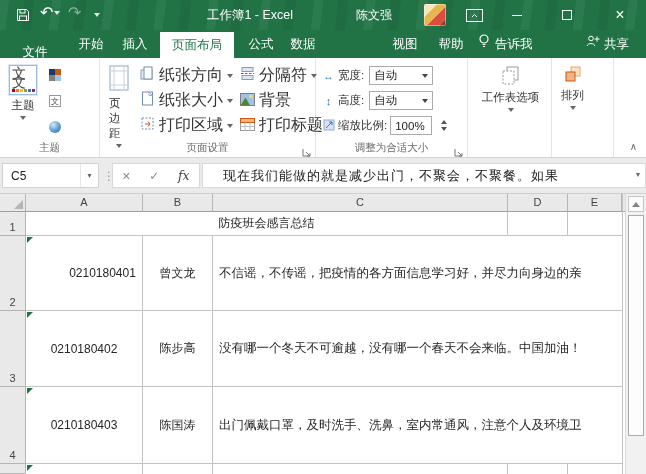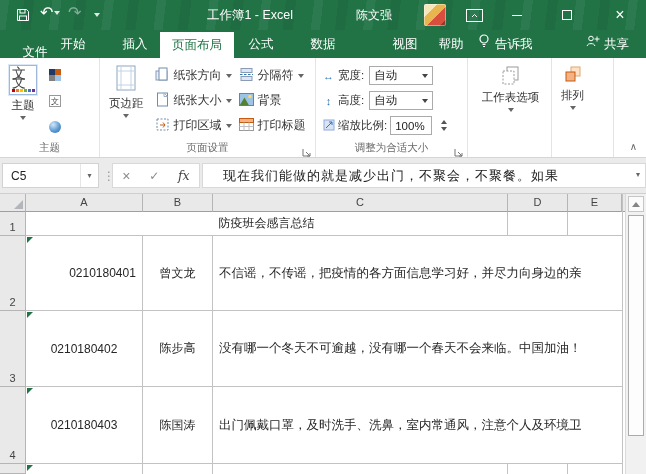--- a/index.html
+++ b/index.html
@@ -36,21 +36,21 @@
   .tellme { display:flex; align-items:center; gap:5px; }
   .share { display:flex; align-items:center; gap:4px; }
 
   
   .ribbon { position:absolute; left:0; top:58px; width:646px; height:100px; background:#fff; border-bottom:1px solid #d5d5d5; display:flex; }
   .rgroup { position:relative; height:99px; border-right:1px solid #e4e4e4; padding:5px 3px 17px 5px; flex-shrink:0; }
   .rgroup-label { position:absolute; bottom:2px; left:0; right:0; text-align:center; font-size:10.5px; color:#696969; }
   .launcher { position:absolute; right:3px; bottom:3px; width:10px; height:10px; }
   .bigbtn { display:flex; flex-direction:column; align-items:center; justify-content:flex-start; gap:3px; font-size:11.5px; color:#333; padding:2px 4px; cursor:default; }
   .bigbtn .caret { width:0; height:0; border-left:3px solid transparent; border-right:3px solid transparent; border-top:4px solid #666; }
-  .sbtn { display:flex; align-items:center; gap:4px; height:25px; font-size:12px; color:#333; white-space:nowrap; cursor:default; }
+  .sbtn { display:flex; align-items:center; gap:4px; height:25px; font-size:16px; color:#333; white-space:nowrap; cursor:default; }
   .sbtn .caret { width:0; height:0; border-left:3px solid transparent; border-right:3px solid transparent; border-top:4px solid #666; }
   .g-themes { width:100px; display:flex; }
   .themes-icon { width:28px; height:30px; border:1px solid #9cb9dc; background:#fff; display:flex; flex-direction:column; align-items:center; justify-content:space-between; padding:3px 2px 2px; box-shadow:0 0 0 1px #dce8f5; }
   .themes-icon .zi { font-size:14px; color:#444; line-height:9px; }
   .themes-strip { display:flex; gap:1px; }
   .themes-strip i { width:3px; height:3px; display:block; }
   .tcol { display:flex; flex-direction:column; justify-content:space-between; padding:1px 0 2px; margin-left:8px; }
   .ticon { display:flex; align-items:center; gap:3px; height:22px; cursor:default; }
   .colors-grid { width:12px; height:12px; display:grid; grid-template-columns:6px 6px; }
   .fonts-box { width:12px; height:12px; border:1px solid #999; font-size:8px; color:#444; display:flex; align-items:center; justify-content:center; }
@@ -144,25 +144,25 @@
   <div class="tb-btn win-max">
       <span></span>
     </div>
   <div class="tb-btn win-close">
       <span>×</span>
     </div>
 </div>
 
 <div class="tabrow">
   <div class="rtab" style="left:10px;width:50px;margin-top:8px;">文件</div>
-  <div class="rtab" style="left:50px;width:46px;">开始</div>
+  <div class="rtab" style="left:68px;width:46px;">开始</div>
   <div class="rtab" style="left:112px;width:46px;">插入</div>
   <div class="rtab active" style="left:160px;width:74px;">页面布局</div>
   <div class="rtab" style="left:238px;width:46px;">公式</div>
-  <div class="rtab" style="left:300px;width:46px;">数据</div>
+  <div class="rtab" style="left:280px;width:46px;">数据</div>
   <div class="rtab" style="left:382px;width:46px;">视图</div>
   <div class="rtab" style="left:428px;width:46px;">帮助</div>
   <div class="rtab tellme" style="left:478px;">
     <span><svg width="12" height="14" viewBox="0 0 12 14">
           <circle cx="6" cy="5" r="4" fill="none" stroke="#fff" stroke-width="1.2"></circle>
           <path d="M4.5 10.5 h3 M5 12.5 h2" stroke="#fff" stroke-width="1.2"></path>
         </svg></span>
     <span>告诉我</span>
   </div>
   <div class="rtab share" style="left:586px;">

